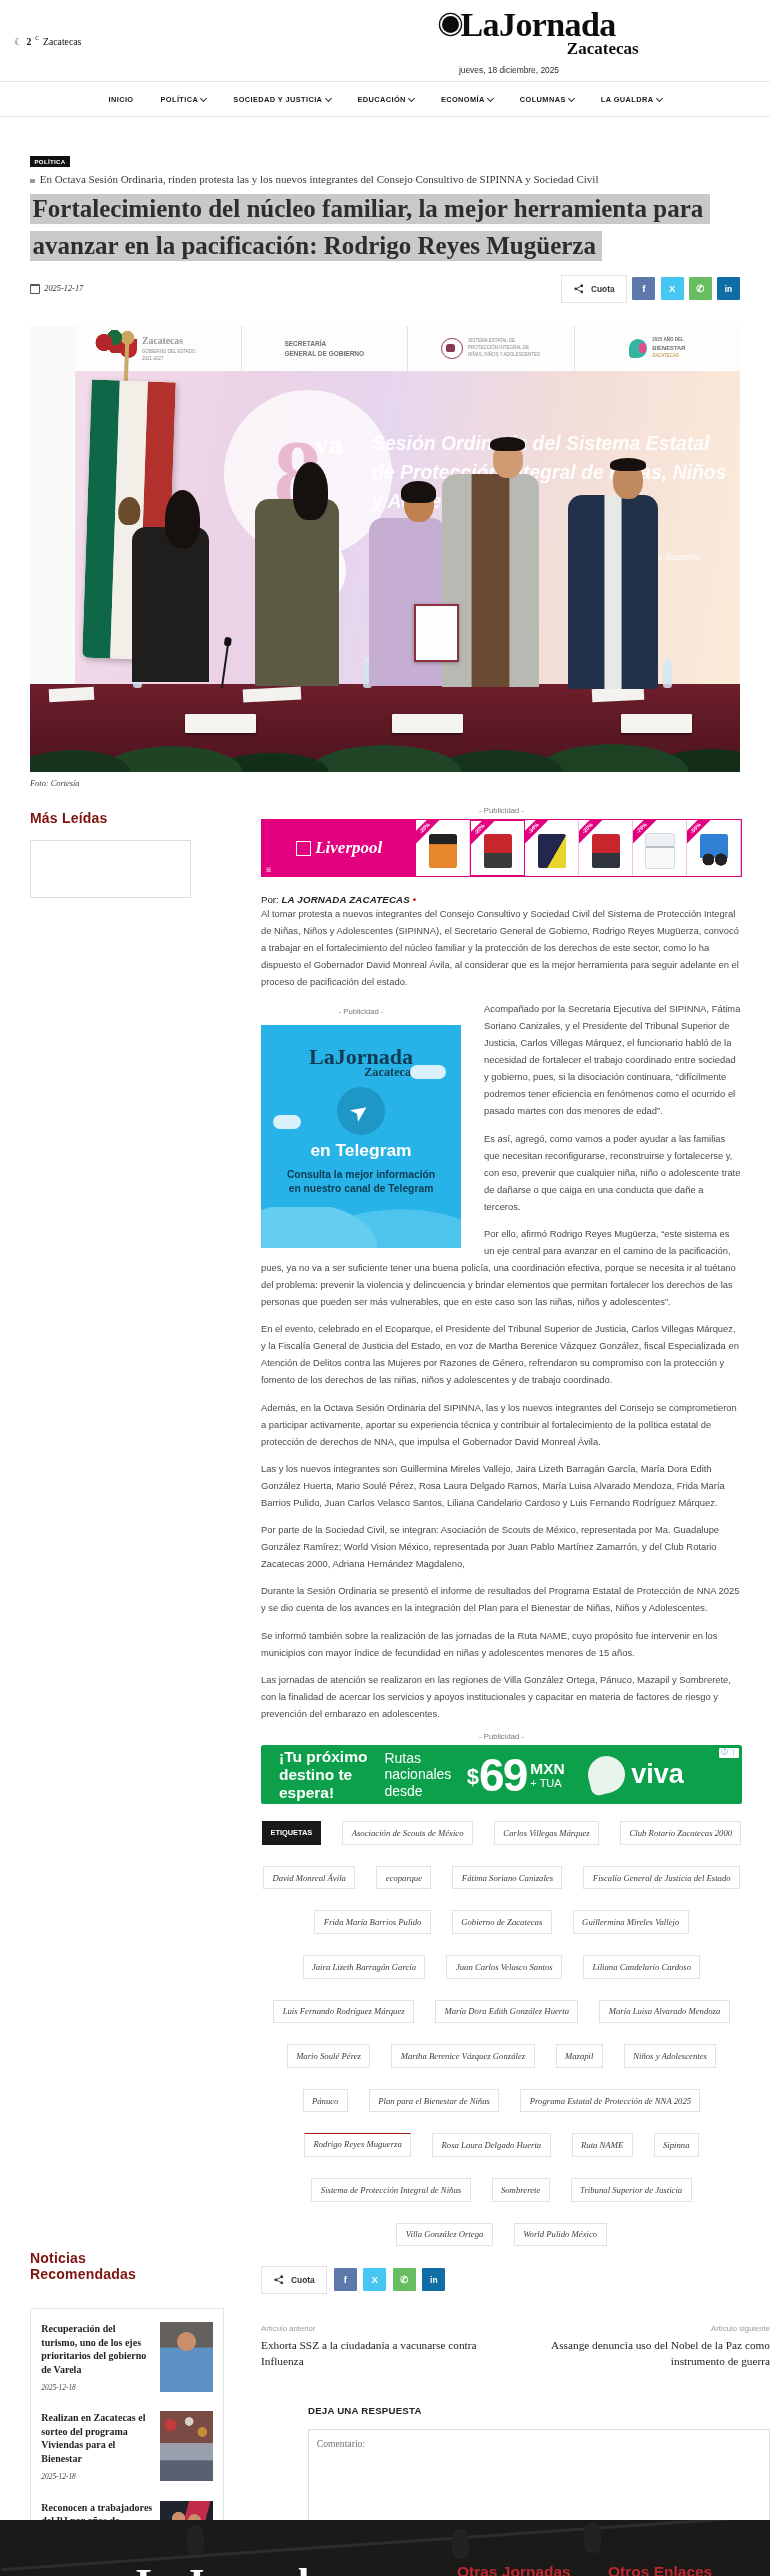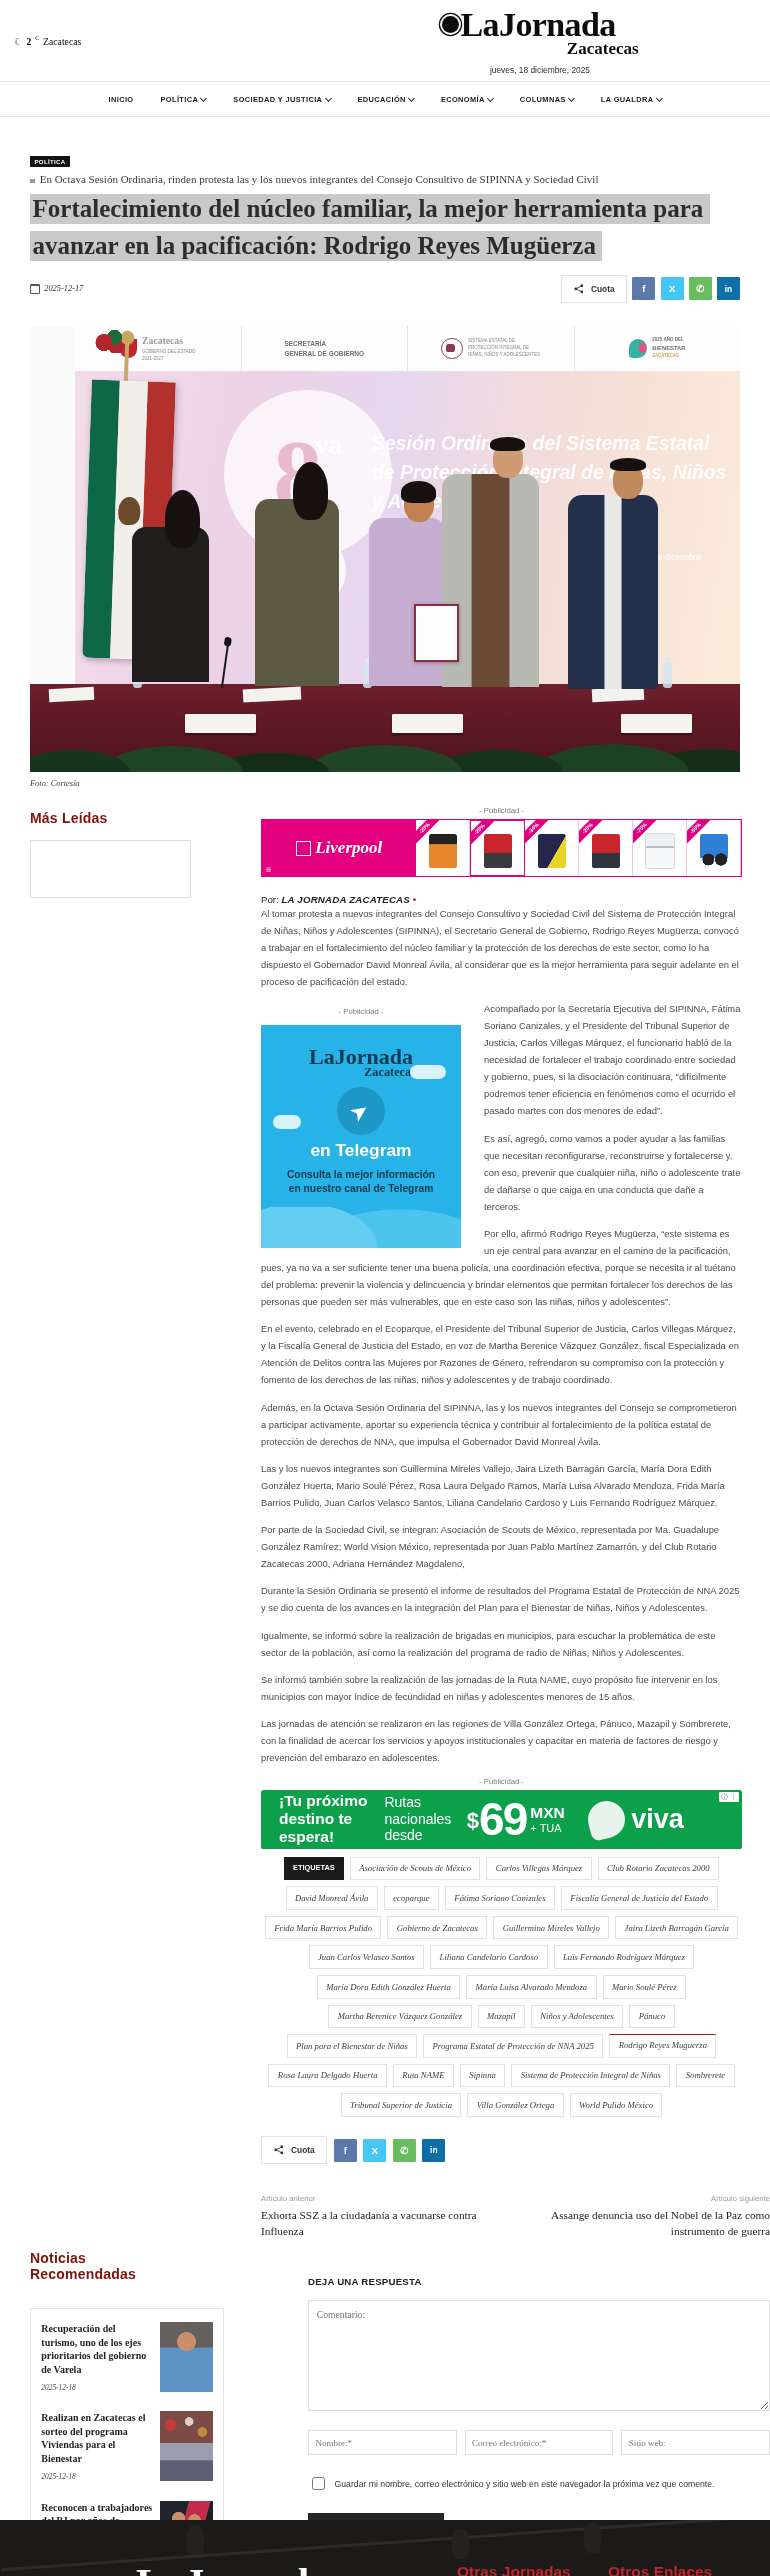--- a/index.html
+++ b/index.html
@@ -10,21 +10,21 @@
            font-size:9.7px;color:#111;display:flex;align-items:center;gap:3.9px;}
   .weather .sup{font-size:5.8px;vertical-align:super;position:relative;top:-3.9px;}
   .logo-block{position:absolute;left:400px;top:7.7px;width:258px;text-align:center;}
   .logo-main{font-family:"Liberation Serif",serif;font-weight:bold;font-size:34px;color:#0d0d0d;
              letter-spacing:-0.6px;line-height:1;}
   .logo-sun{display:inline-block;width:17px;height:17px;border-radius:50%;background:#0d0d0d;
             position:relative;top:-2.6px;margin-right:1.3px;
             box-shadow:0 0 0 1.9px #fff,0 0 0 3.2px #0d0d0d;}
   .logo-sub{font-family:"Liberation Serif",serif;font-weight:bold;font-size:17px;color:#0d0d0d;
             text-align:right;margin-top:-2.6px;padding-right:19.4px;}
-  .hdr-date{position:absolute;left:411px;top:65px;width:258px;text-align:center;
+  .hdr-date{position:absolute;left:380px;top:65px;width:258px;text-align:center;
             font-size:8.4px;color:#2c2c2c;}
   
   .nav{position:absolute;left:0;top:81px;width:770px;height:34px;border-top:0.6px solid #e9e9e9;
        border-bottom:0.6px solid #e9e9e9;display:flex;align-items:center;justify-content:center;gap:27px;}
   .nav-item{font-size:7.4px;font-weight:bold;letter-spacing:0.4px;color:#1a1a1a;display:flex;
             align-items:center;gap:3.2px;cursor:pointer;}
   .chev{width:3.9px;height:3.9px;border-right:1px solid #333;border-bottom:1px solid #333;
         transform:rotate(45deg);margin-top:-1.9px;}
   
   .article-head{position:absolute;left:30px;top:155px;width:710px;}
@@ -208,21 +208,21 @@
   .viva-price .num{font-size:46px;font-weight:bold;letter-spacing:-1.9px;line-height:1;}
   .viva-price .cur{margin-left:3.9px;font-size:15.5px;font-weight:bold;line-height:1.15;}
   .viva-price .cur small{display:block;font-size:11px;font-weight:normal;}
   .viva-logo{margin-left:23px;display:flex;align-items:center;gap:6.5px;}
   .viva-heart{width:37px;height:37px;background:#e8f3ec;border-radius:50% 50% 50% 7.7px;
               transform:rotate(-14deg);}
   .viva-word{font-size:27px;font-weight:bold;}
   .viva-info{position:absolute;right:2.6px;top:2.6px;background:#fff;color:#1a73c0;font-size:6.5px;
              padding:0.6px 2.6px;border-radius:1.3px;display:flex;gap:2.6px;align-items:center;}
   
-  .tags{margin-top:8px;display:flex;flex-wrap:wrap;gap:6px;justify-content:center;}
+  .tags{margin-top:17px;display:flex;flex-wrap:wrap;gap:21px;justify-content:center;}
   .tag-label{background:#1a1a1a;color:#fff;font-weight:bold;font-size:7.4px;padding:6.5px 9px;}
   .tag{border:0.6px solid #e2e2e2;background:#fff;color:#3d3d3d;font-family:"Liberation Serif",serif;
        font-style:italic;font-size:8.7px;padding:5.8px 8.4px;cursor:pointer;}
   .tag.active{border-top:1.9px solid #a51d15;padding-top:4.5px;}
   
   .share-row{margin-top:19.4px;display:flex;align-items:center;gap:6.5px;}
   
   .pager{margin-top:30px;display:flex;justify-content:space-between;width:509px;}
   .pg{width:220px;}
   .pg.next{text-align:right;}
@@ -512,21 +512,20 @@
         </div>
 
         <p>Acompañado por la Secretaria Ejecutiva del SIPINNA, Fátima Soriano Canizales, y el Presidente del Tribunal Superior de Justicia, Carlos Villegas Márquez, el funcionario habló de la necesidad de fortalecer el trabajo coordinado entre sociedad y gobierno, pues, si la disociación continuara, “difícilmente podremos tener eficiencia en fenómenos como el ocurrido el pasado martes con dos menores de edad”.</p>
         <p>Es así, agregó, como vamos a poder ayudar a las familias que necesitan reconfigurarse, reconstruirse y fortalecerse y, con eso, prevenir que cualquier niña, niño o adolescente trate de dañarse o que caiga en una conducta que dañe a terceros.</p>
         <p style="clear:none;">Por ello, afirmó Rodrigo Reyes Mugüerza, “este sistema es un eje central para avanzar en el camino de la pacificación, pues, ya no va a ser suficiente tener una buena policía, una coordinación efectiva, porque se necesita ir al tuétano del problema: prevenir la violencia y delincuencia y brindar elementos que permitan fortalecer los derechos de las personas que pueden ser más vulnerables, que en este caso son las niñas, niños y adolescentes”.</p>
         <p>En el evento, celebrado en el Ecoparque, el Presidente del Tribunal Superior de Justicia, Carlos Villegas Márquez, y la Fiscalía General de Justicia del Estado, en voz de Martha Berenice Vázquez González, fiscal Especializada en Atención de Delitos contra las Mujeres por Razones de Género, refrendaron su compromiso con la protección y fomento de los derechos de las niñas, niños y adolescentes y de trabajo coordinado.</p>
         <p>Además, en la Octava Sesión Ordinaria del SIPINNA, las y los nuevos integrantes del Consejo se comprometieron a participar activamente, aportar su experiencia técnica y contribuir al fortalecimiento de la política estatal de protección de derechos de NNA, que impulsa el Gobernador David Monreal Ávila.</p>
         <p>Las y los nuevos integrantes son Guillermina Mireles Vallejo, Jaira Lizeth Barragán García, María Dora Edith González Huerta, Mario Soulé Pérez, Rosa Laura Delgado Ramos, María Luisa Alvarado Mendoza, Frida María Barrios Pulido, Juan Carlos Velasco Santos, Liliana Candelario Cardoso y Luis Fernando Rodríguez Márquez.</p>
         <p>Por parte de la Sociedad Civil, se integran: Asociación de Scouts de México, representada por Ma. Guadalupe González Ramírez; World Vision México, representada por Juan Pablo Martínez Zamarrón, y del Club Rotario Zacatecas 2000, Adriana Hernández Magdaleno,</p>
         <p>Durante la Sesión Ordinaria se presentó el informe de resultados del Programa Estatal de Protección de NNA 2025 y se dio cuenta de los avances en la integración del Plan para el Bienestar de Niñas, Niños y Adolescentes.</p>
-        <p>Igualmente, se informó sobre la realización de brigadas en municipios, para escuchar la problemática de este sector de la población, así como la realización del programa de radio de Niñas, Niños y Adolescentes.</p>
         <p>Se informó también sobre la realización de las jornadas de la Ruta NAME, cuyo propósito fue intervenir en los municipios con mayor índice de fecundidad en niñas y adolescentes menores de 15 años.</p>
         <p>Las jornadas de atención se realizaron en las regiones de Villa González Ortega, Pánuco, Mazapil y Sombrerete, con la finalidad de acercar los servicios y apoyos institucionales y capacitar en materia de factores de riesgo y prevención del embarazo en adolescentes.</p>
       </div>
 
       <div class="pub-label" style="clear:both;margin-top:9px;">- Publicidad -</div>
       <div class="viva">
         <div class="viva-h">
           <div>¡Tu próximo</div>
             <div>destino te</div>
             <div>espera!</div>

